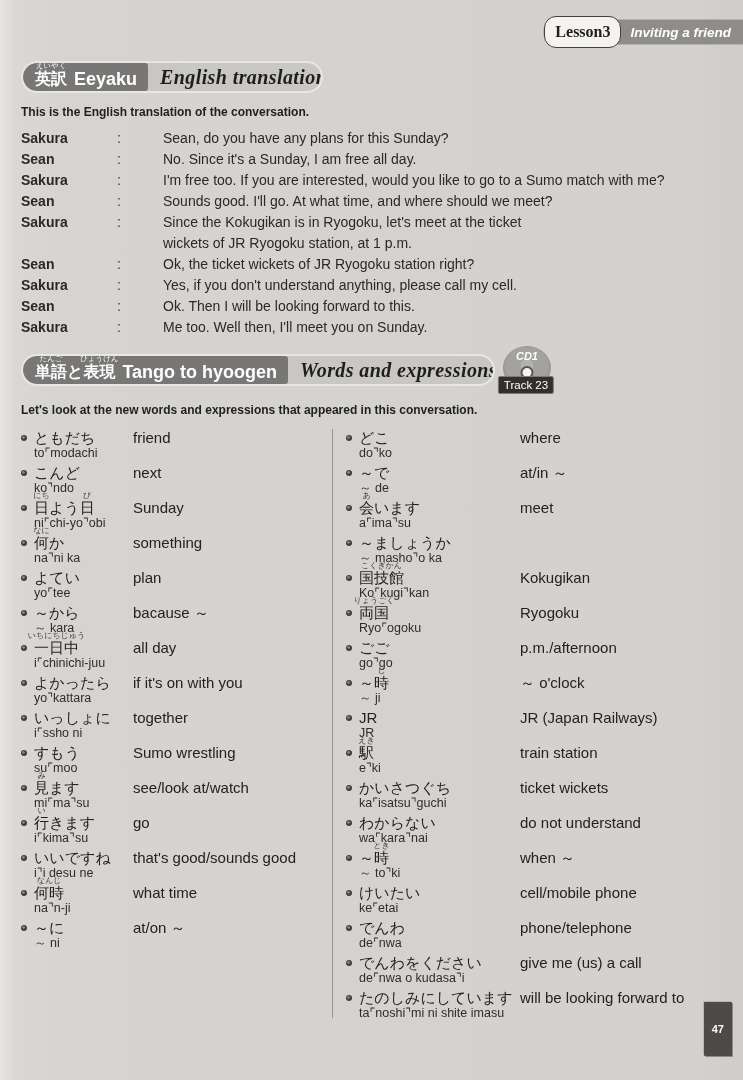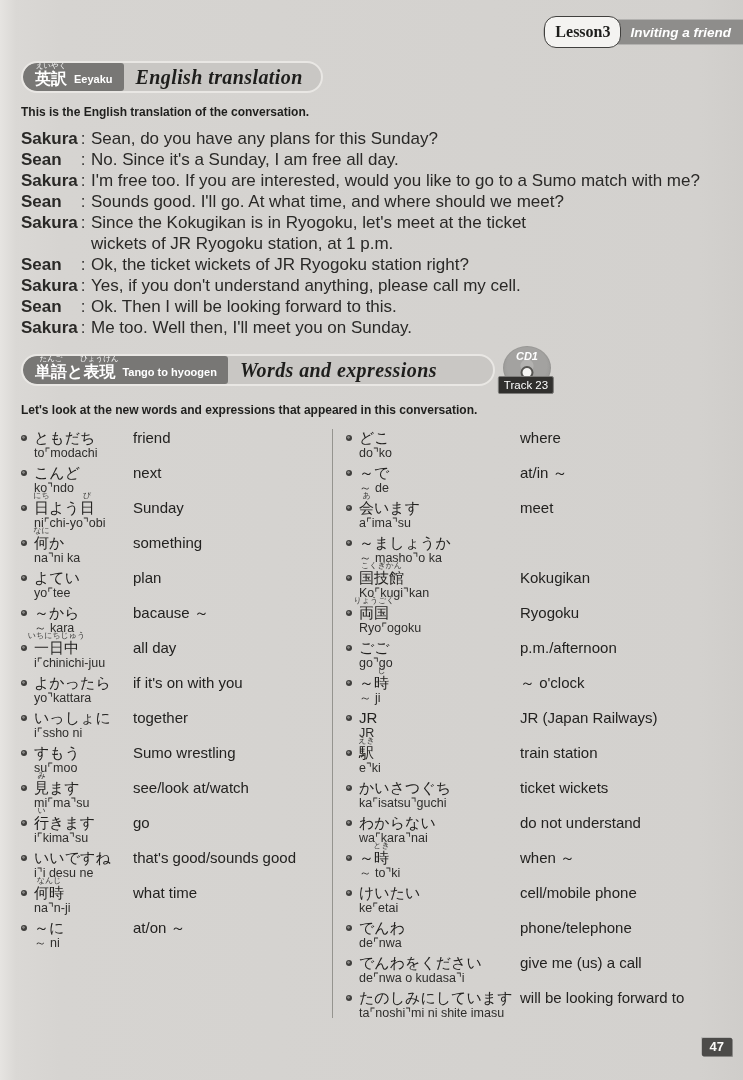--- a/index.html
+++ b/index.html
@@ -27,39 +27,39 @@
     position:absolute;left:21px;height:32px;display:flex;align-items:stretch;
     background:#c9c7c4;border:2px solid #e9e7e4;border-radius:17px;box-sizing:border-box;overflow:hidden;
   }
   .sec1{top:61px;width:302px;}
   .sec2{top:354px;width:474px;}
   .sec-left{
     background:#787775;color:#fff;display:flex;align-items:flex-end;gap:7px;
     padding:0 11px 4px 12px;border-radius:14px 3px 3px 14px;white-space:nowrap;
   }
   .sec-jp{font-size:16px;font-weight:bold;line-height:17px;}
-  .sec-romaji{font-size:11px;font-weight:bold;line-height:15px;text-align:right;}
+  .sec-romaji{font-size:18px;font-weight:bold;line-height:15px;text-align:right;}
   .sec-title{
     font-family:"Liberation Serif",serif;font-style:italic;font-weight:bold;font-size:20px;
     color:#1e1e1c;align-self:center;padding-left:12px;letter-spacing:.4px;white-space:nowrap;
   }
   
   .rb{position:relative;display:inline-block;}
   .rt{
     position:absolute;top:-7.5px;left:50%;transform:translateX(-50%);
     font-size:8px;line-height:8px;font-weight:normal;white-space:nowrap;color:#3a3a38;
   }
   .sec-left .rt{color:#fff;font-size:7.5px;top:-8px;}
   
   .intro{position:absolute;left:21px;font-size:12px;font-weight:bold;color:#1f1f1d;white-space:nowrap;}
   .intro1{top:105px;}
   .intro2{top:403px;}
   
   .conversation{position:absolute;left:21px;top:128px;width:705px;}
-  .conv-line{display:flex;font-size:17px;line-height:21px;color:#2a2927;}
+  .conv-line{display:flex;font-size:14px;line-height:21px;color:#2a2927;gap:36px;}
   .conv-speaker{width:54px;font-weight:bold;flex:none;}
   .conv-colon{width:16px;flex:none;text-align:center;color:#3a3938;}
   .conv-text{flex:1;}
   
   .cd-badge{position:absolute;left:498px;top:346px;width:56px;height:48px;}
   .cd-disc{
     position:absolute;left:5px;top:0;width:46px;height:42px;border-radius:50%;
     background:radial-gradient(circle at 50% 45%,#b3b2b0 0 6px,#a3a2a0 7px 60%,#8f8e8c 100%);
     border:1px solid #89888650;
   }
@@ -86,21 +86,21 @@
   }
   .term{flex:none;}
   .col-left .term{width:99px;}
   .col-right .term{width:161px;}
   .jp{font-size:15px;line-height:17px;height:17px;white-space:nowrap;color:#232220;}
   .romaji{font-size:12.5px;line-height:14px;height:14px;white-space:nowrap;color:#2e2d2b;}
   .en{font-size:15px;line-height:18px;padding-top:0;color:#232220;}
   
   .page-number{
     position:absolute;right:11px;bottom:24px;background:#4c4b49;color:#fbfaf8;
-    font-size:13px;font-weight:bold;line-height:16px;padding:1px 8px;border-radius:1px;
+    font-size:11px;font-weight:bold;line-height:16px;padding:19px 8px;border-radius:1px;
     box-shadow:-1px -1px 0 #b7b6b4, 1px 1px 0 #8a8987;
   }
 </style>
 </head>
 <body>
 
 <div class="page">
 
   <div class="lesson-tab">
     <span class="lesson-pill">Lesson3</span>

